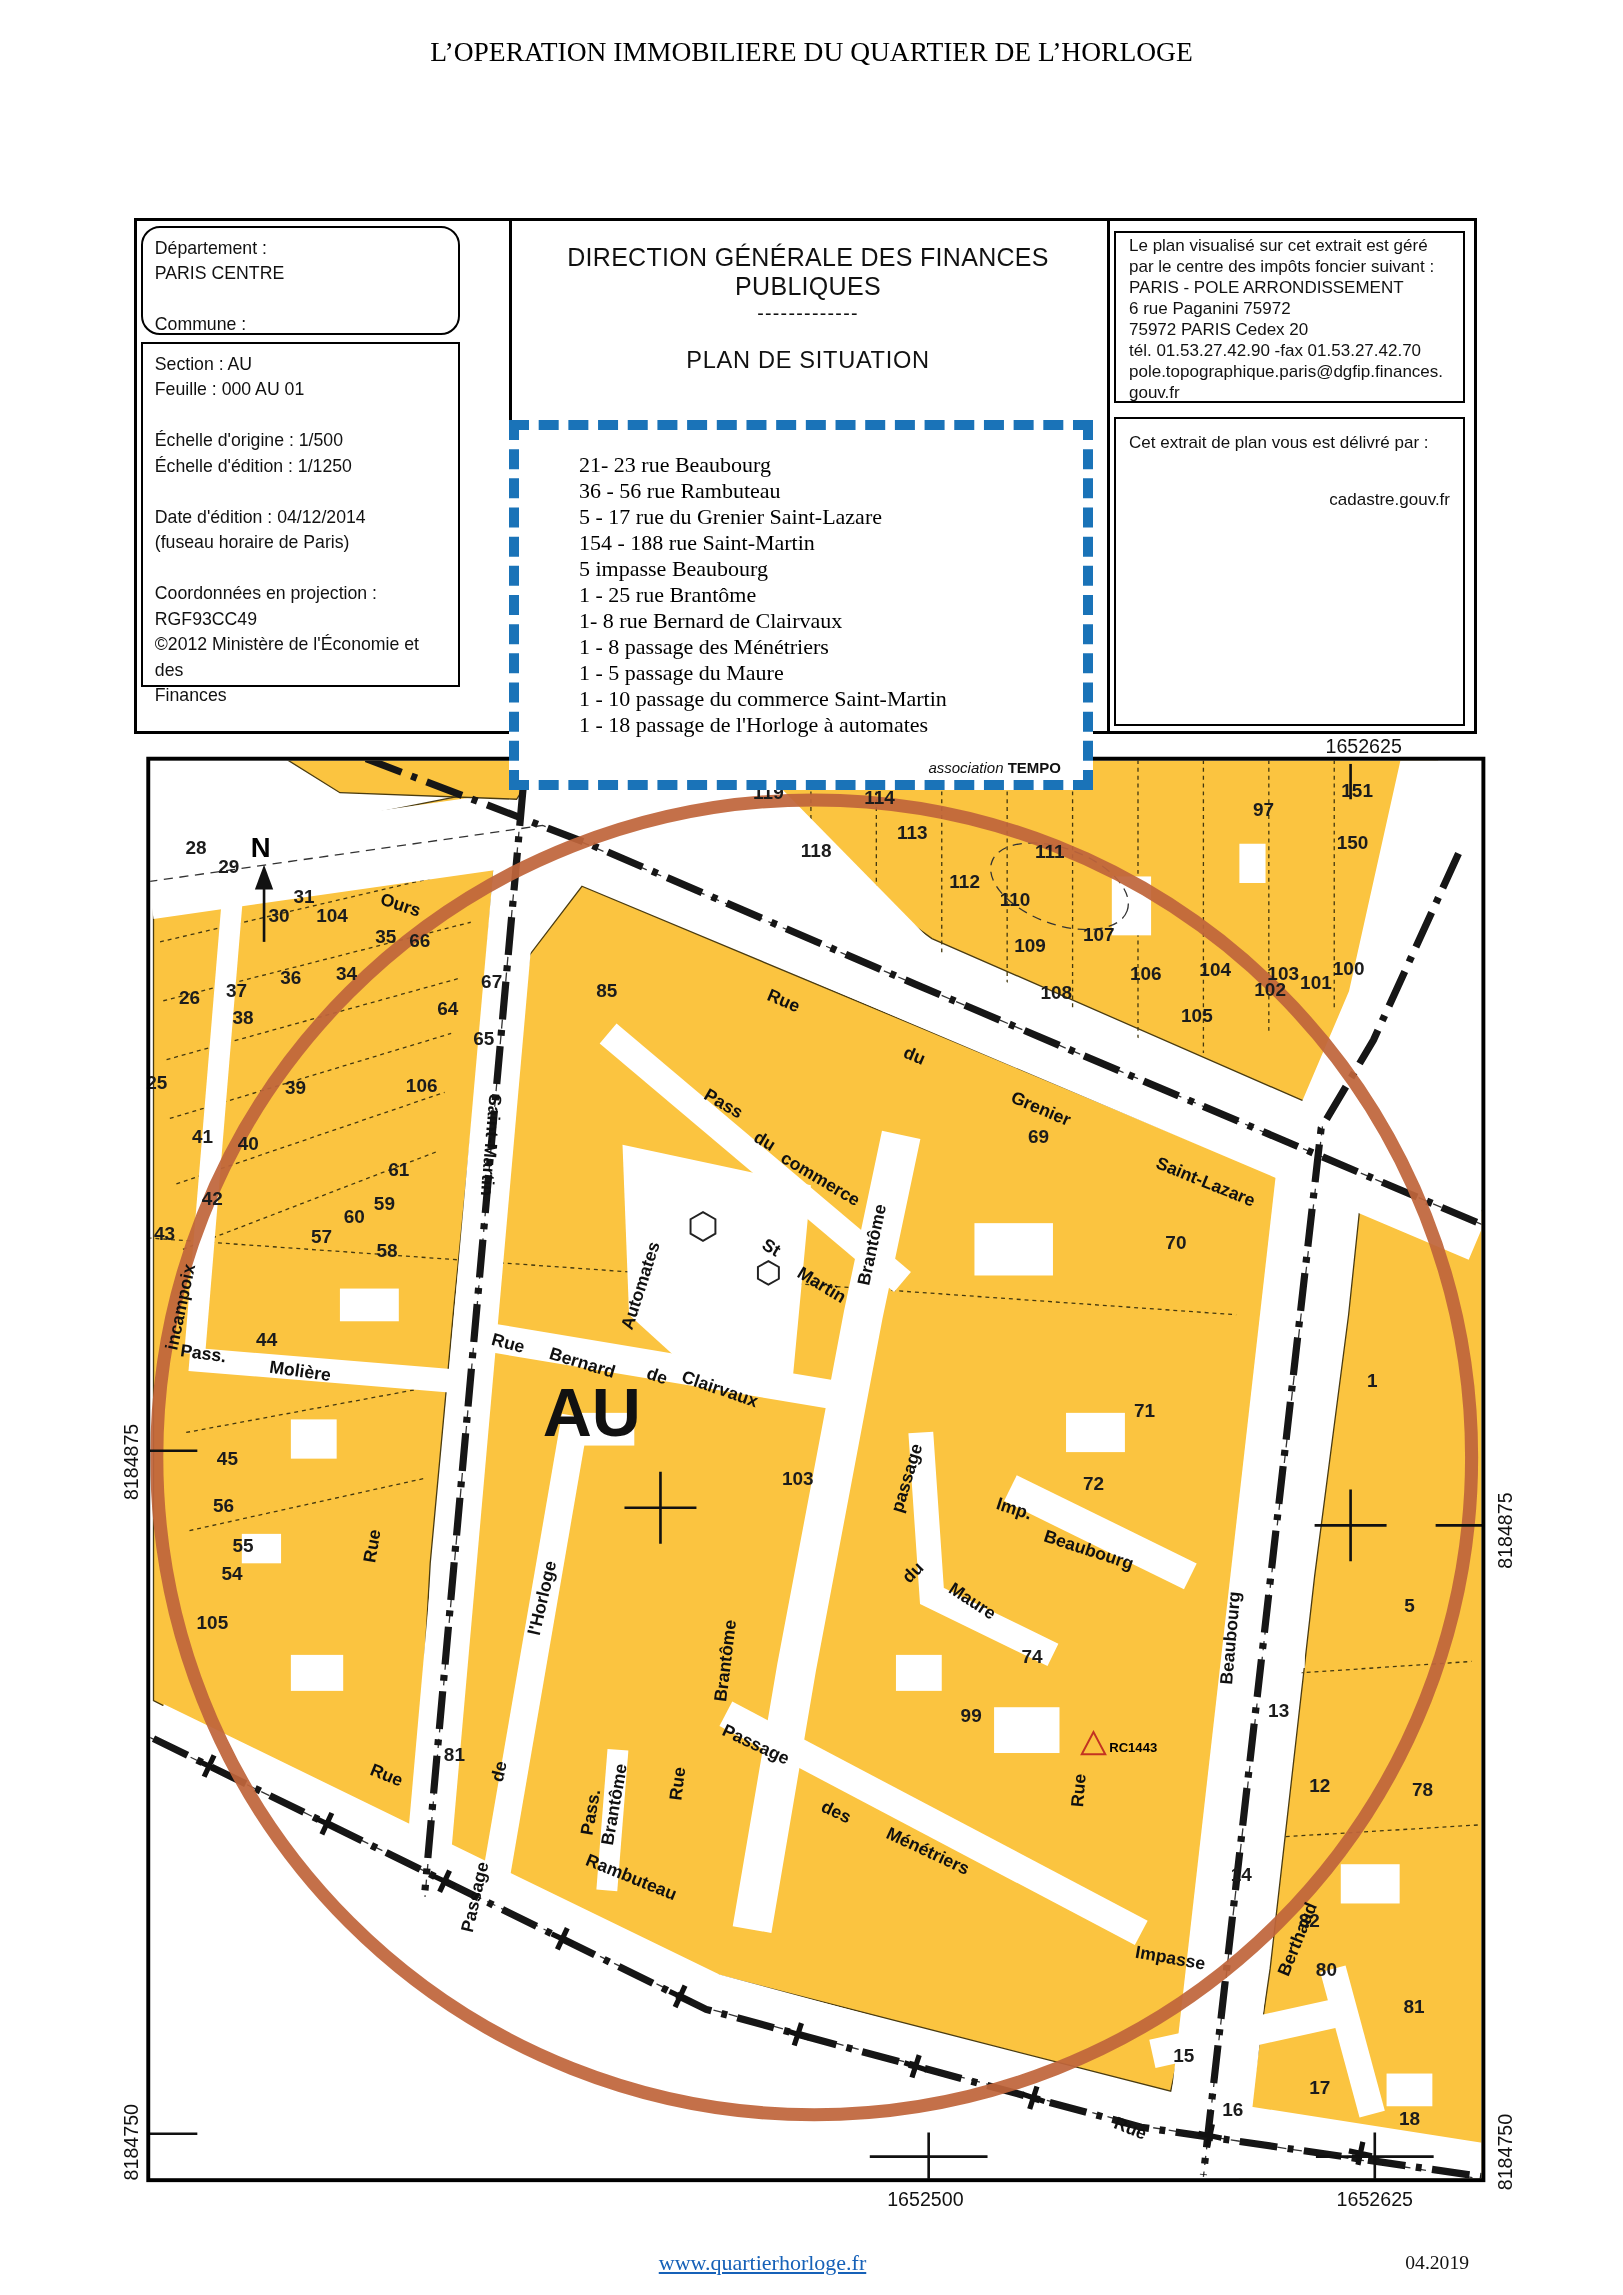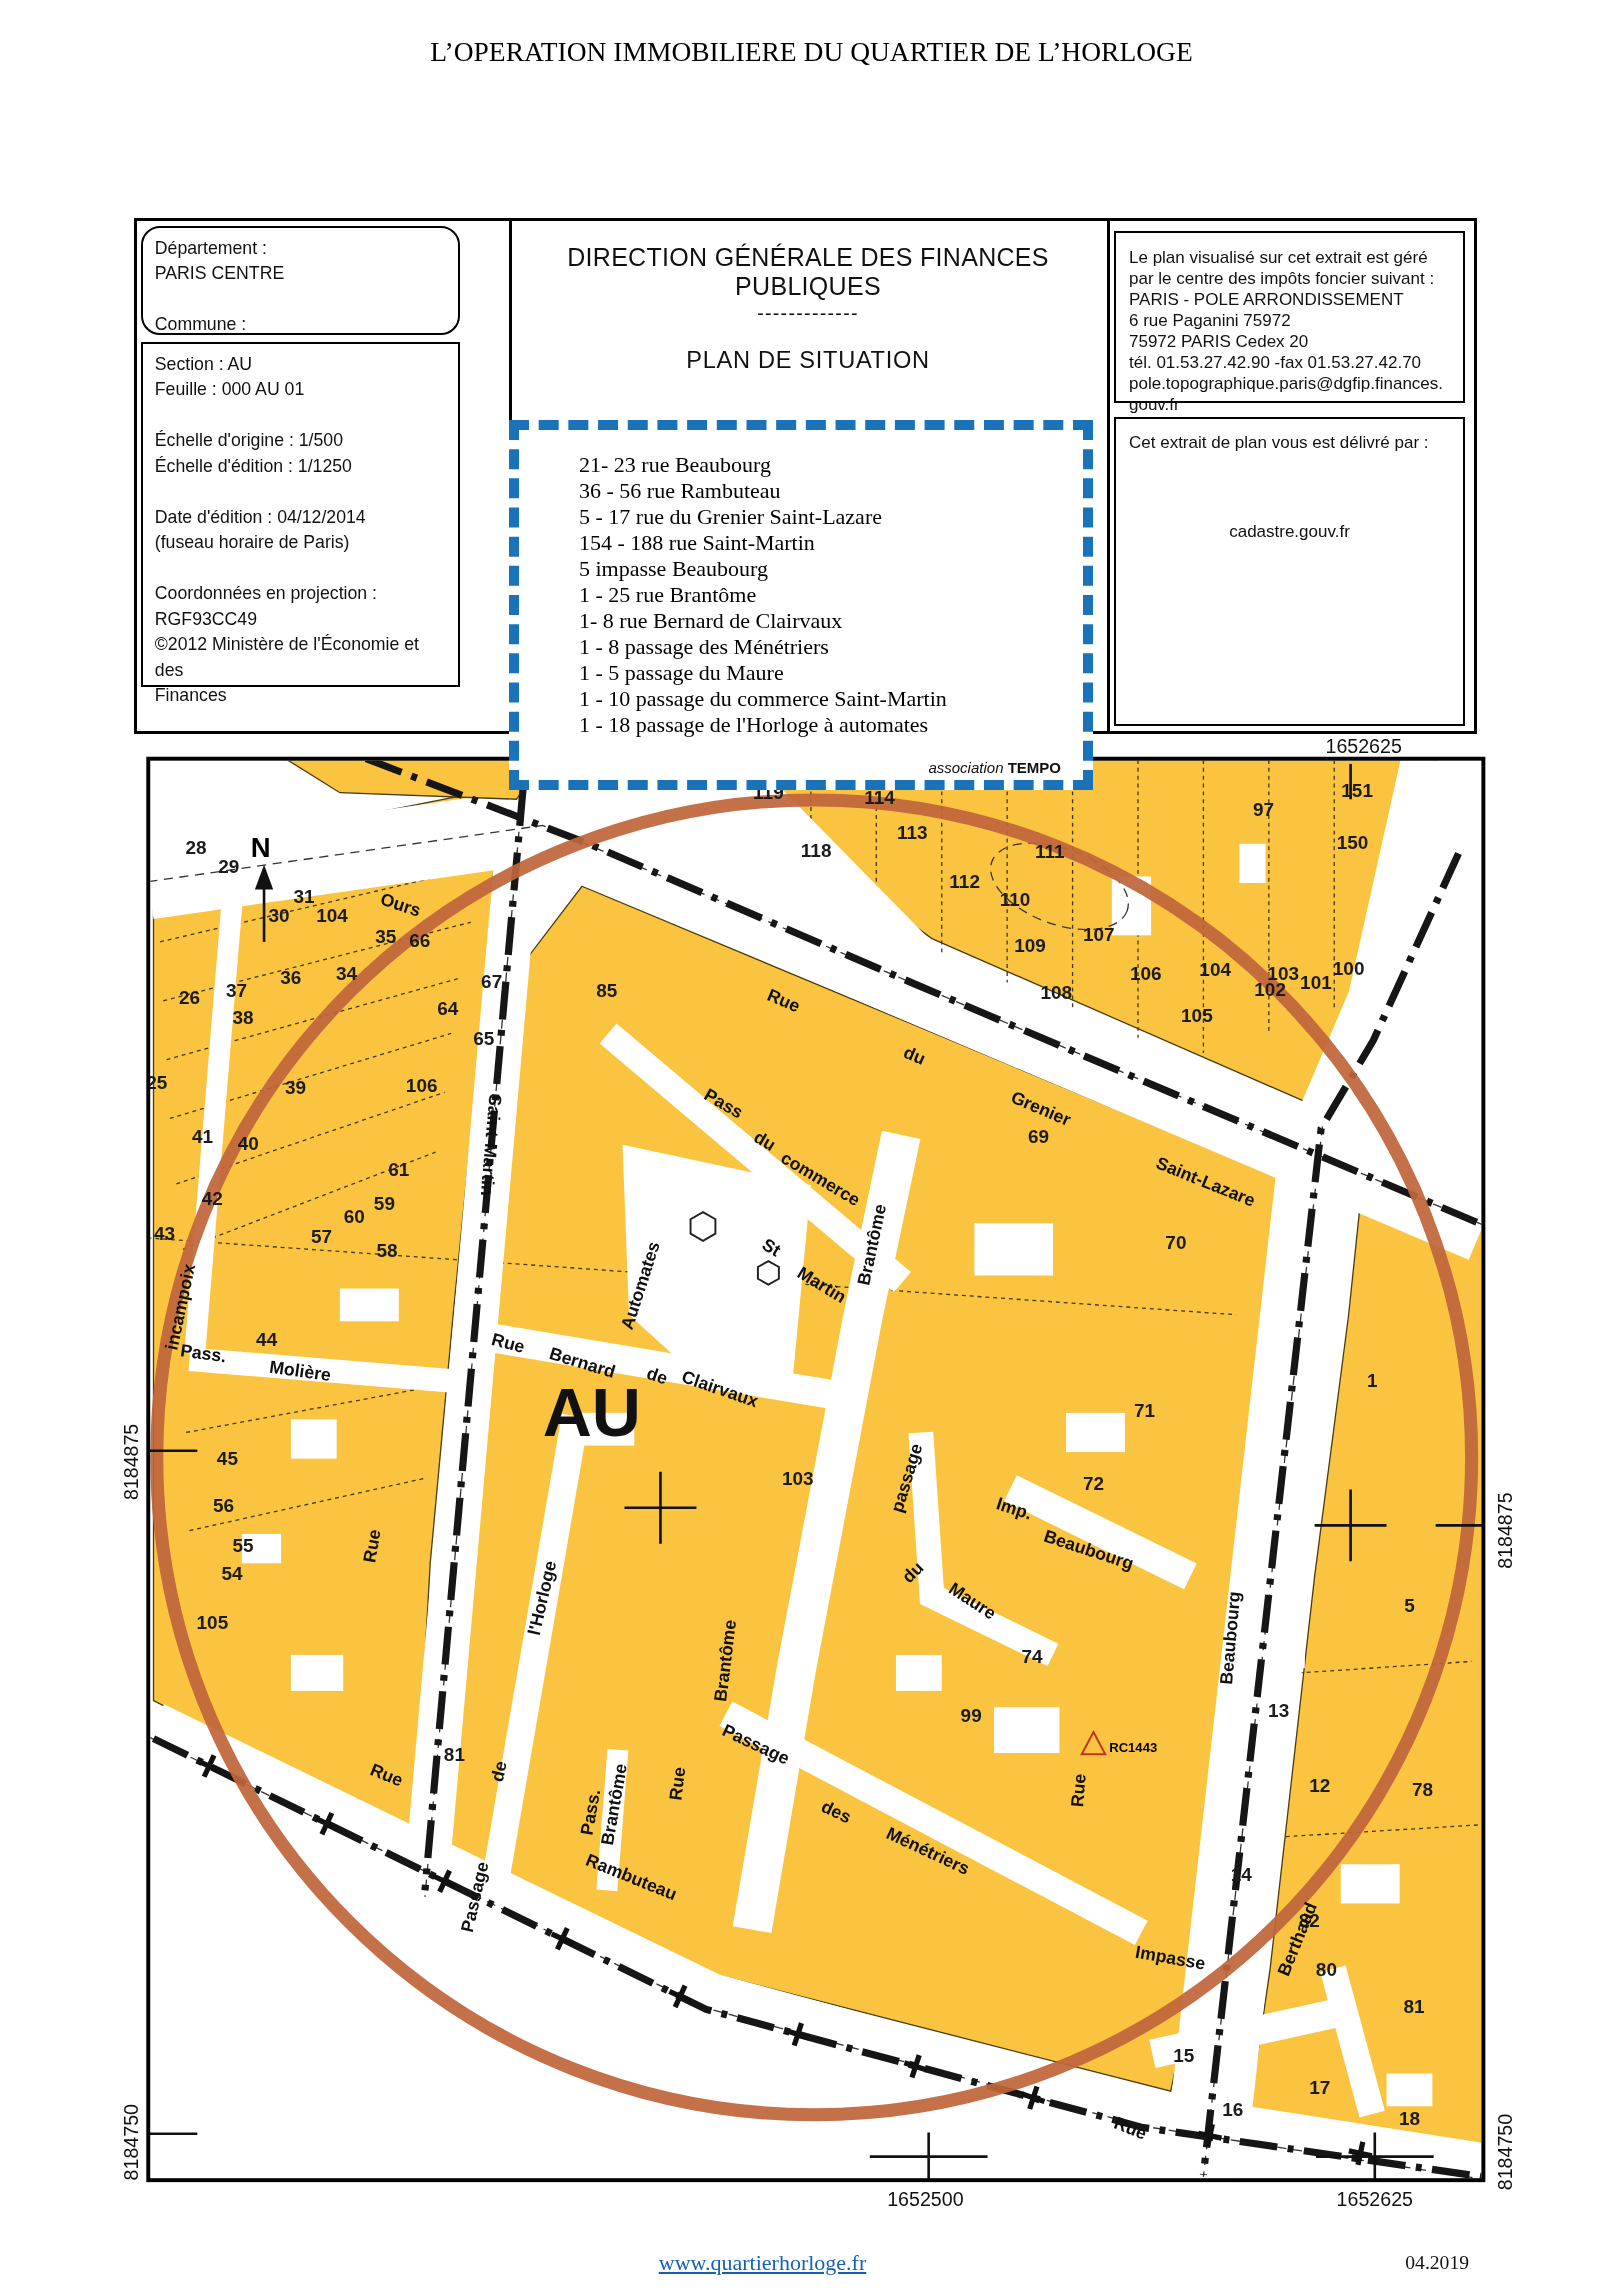--- a/index.html
+++ b/index.html
@@ -77,36 +77,36 @@
     <div>©2012 Ministère de l'Économie et des</div>
     <div>Finances</div>
   </div>
 </div>
 
 <div class="abs center-org">DIRECTION GÉNÉRALE DES FINANCES PUBLIQUES</div>
 <div class="abs center-dash">-------------</div>
 <div class="abs center-doc">PLAN DE SITUATION</div>
 
 <div class="abs hbox" id="right-box1">
-  <div class="pad" style="padding:14px 13px;">
+  <div class="pad" style="padding:2px 13px;">
     <div>Le plan visualisé sur cet extrait est géré</div>
     <div>par le centre des impôts foncier suivant :</div>
     <div>PARIS - POLE ARRONDISSEMENT</div>
     <div>6 rue Paganini  75972</div>
     <div>75972 PARIS Cedex 20</div>
     <div>tél. 01.53.27.42.90 -fax 01.53.27.42.70</div>
     <div>pole.topographique.paris@dgfip.finances.</div>
     <div>gouv.fr</div>
   </div>
 </div>
 
 <div class="abs hbox" id="right-box2">
   <div class="pad" style="padding:11px 13px;">
     <div>Cet extrait de plan vous est délivré par :</div>
-    <div style="text-align:center;margin-top:63px;">cadastre.gouv.fr</div>
+    <div style="text-align:right;margin-top:31px;">cadastre.gouv.fr</div>
   </div>
 </div>
 
 <div class="abs blue-box">
   <div class="street-list">
     <div>21- 23 rue Beaubourg</div>
     <div>36 - 56 rue Rambuteau</div>
     <div>5 - 17 rue du Grenier Saint-Lazare</div>
     <div>154 - 188 rue Saint-Martin</div>
     <div>5 impasse Beaubourg</div>

